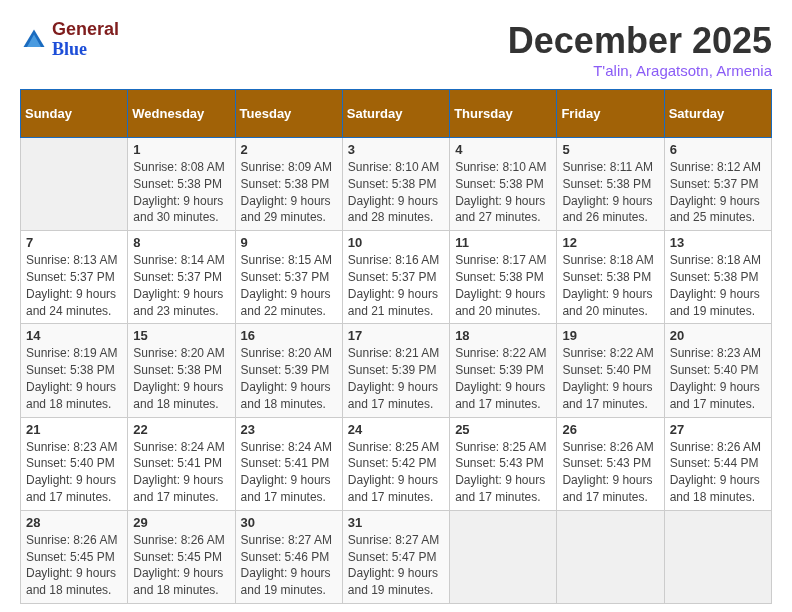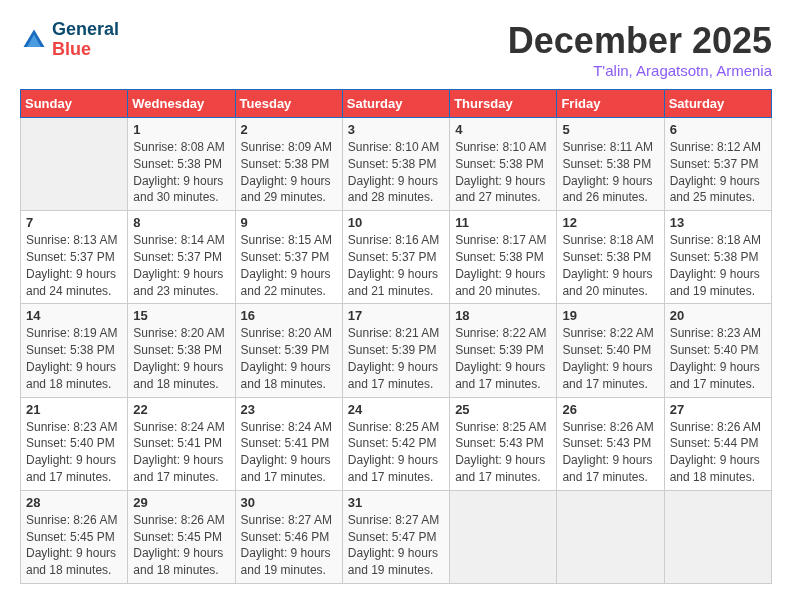--- a/index.html
+++ b/index.html
@@ -19,22 +19,22 @@
     .logo {
       display: flex;
       align-items: center;
       gap: 4px;
     }
     .logo-text {
       font-size: 18px;
       font-weight: bold;
       line-height: 1.1;
     }
-    .logo-general { color: #0c4a6e; }
-    .logo-blue { color: #ef4444; }
+    .logo-general { color: #7f1d1d; }
+    .logo-blue { color: #1d4ed8; font-family: Liberation Serif, serif; }
     .logo-icon {
       width: 28px;
       height: 28px;
     }
     .title-section {
       text-align: right;
     }
     .main-title {
       font-size: 36px;
       font-weight: bold;
@@ -43,23 +43,23 @@
     .subtitle {
       font-size: 15px;
       color: #8b5cf6;
     }
     .calendar {
       width: 100%;
       border-collapse: collapse;
       font-size: 11px;
     }
     .calendar thead tr th {
-      background-color: #ef4444;
+      background-color: #a16207;
       color: #fff;
-      padding: 6px 4px;
+      padding: 16px 4px;
       text-align: left;
       font-size: 13px;
       font-weight: bold;
       border: 1px solid #1a6bbf;
     }
     .calendar tbody tr td {
       border: 1px solid #ccc;
       vertical-align: top;
       padding: 4px 5px;
       width: 107px;

